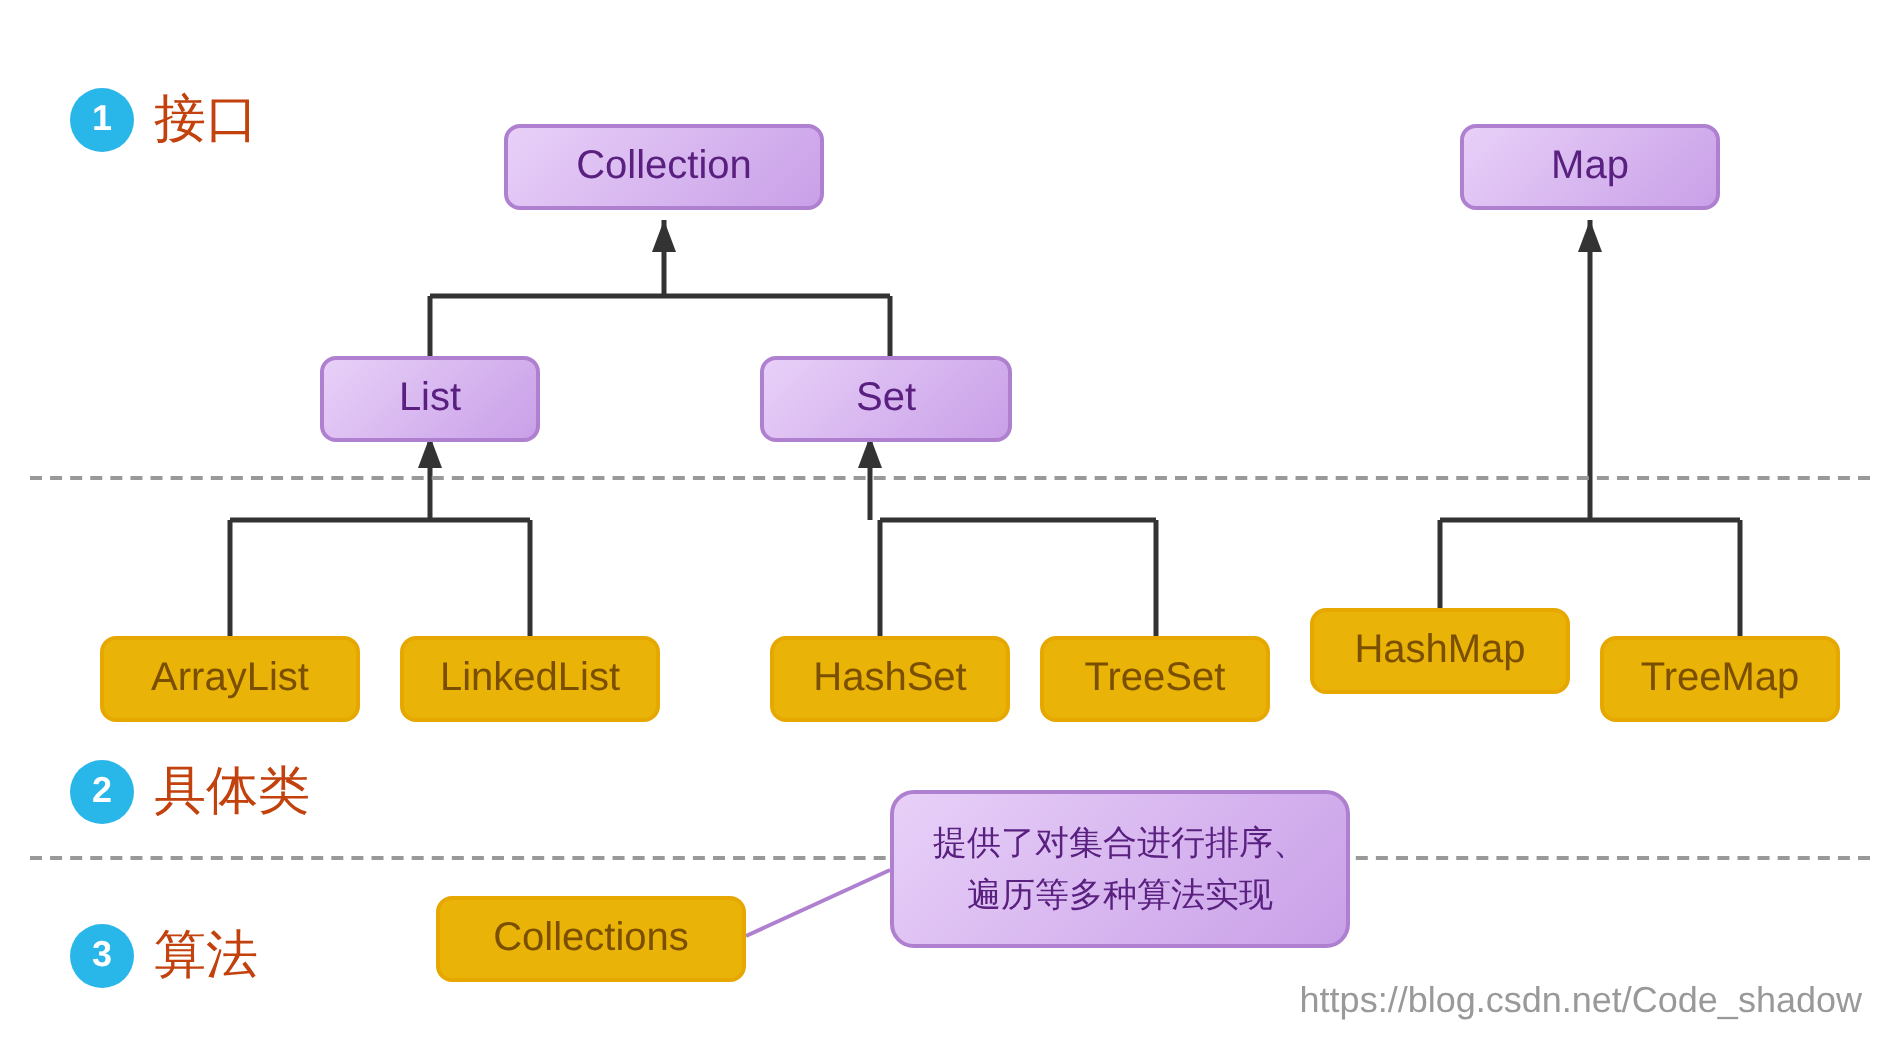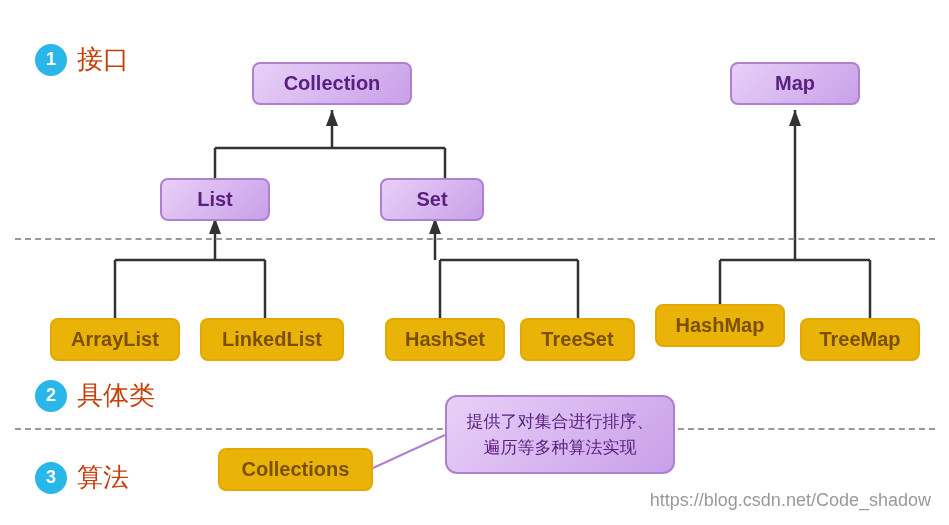--- a/index.html
+++ b/index.html
@@ -55,21 +55,21 @@
     }
 
     
     .node {
       position: absolute;
       border-radius: 8px;
       display: flex;
       align-items: center;
       justify-content: center;
       font-size: 20px;
-      font-weight: bold;
+      font-weight: normal;
       padding: 8px 4px;
       white-space: nowrap;
     }
 
     .node-purple {
       background: linear-gradient(135deg, #e8d0f8, #c9a0e8);
       border: 2px solid #b080d0;
       color: #5a2080;
     }
 
@@ -166,25 +166,25 @@
 
   <div class="divider" style="top:238px;"></div>
   <div class="divider" style="top:428px;"></div>
 
   <div class="node node-purple" style="top:62px; left:252px; width:160px;">Collection</div>
 
   <div class="node node-purple" style="top:62px; left:730px; width:130px;">Map</div>
 
   <div class="node node-purple" style="top:178px; left:160px; width:110px;">List</div>
 
-  <div class="node node-purple" style="top:178px; left:380px; width:104px;">Set</div>
+  <div class="node node-purple" style="top:178px; left:380px; width:126px;">Set</div>
 
   <div class="node node-yellow" style="top:318px; left:50px; width:130px;">ArrayList</div>
 
-  <div class="node node-yellow" style="top:318px; left:200px; width:144px;">LinkedList</div>
+  <div class="node node-yellow" style="top:318px; left:200px; width:130px;">LinkedList</div>
 
   <div class="node node-yellow" style="top:318px; left:385px; width:120px;">HashSet</div>
 
   <div class="node node-yellow" style="top:318px; left:520px; width:115px;">TreeSet</div>
 
   <div class="node node-yellow" style="top:304px; left:655px; width:130px;">HashMap</div>
 
   <div class="node node-yellow" style="top:318px; left:800px; width:120px;">TreeMap</div>
 
   <div class="node node-yellow" style="top:448px; left:218px; width:155px;">Collections</div>

